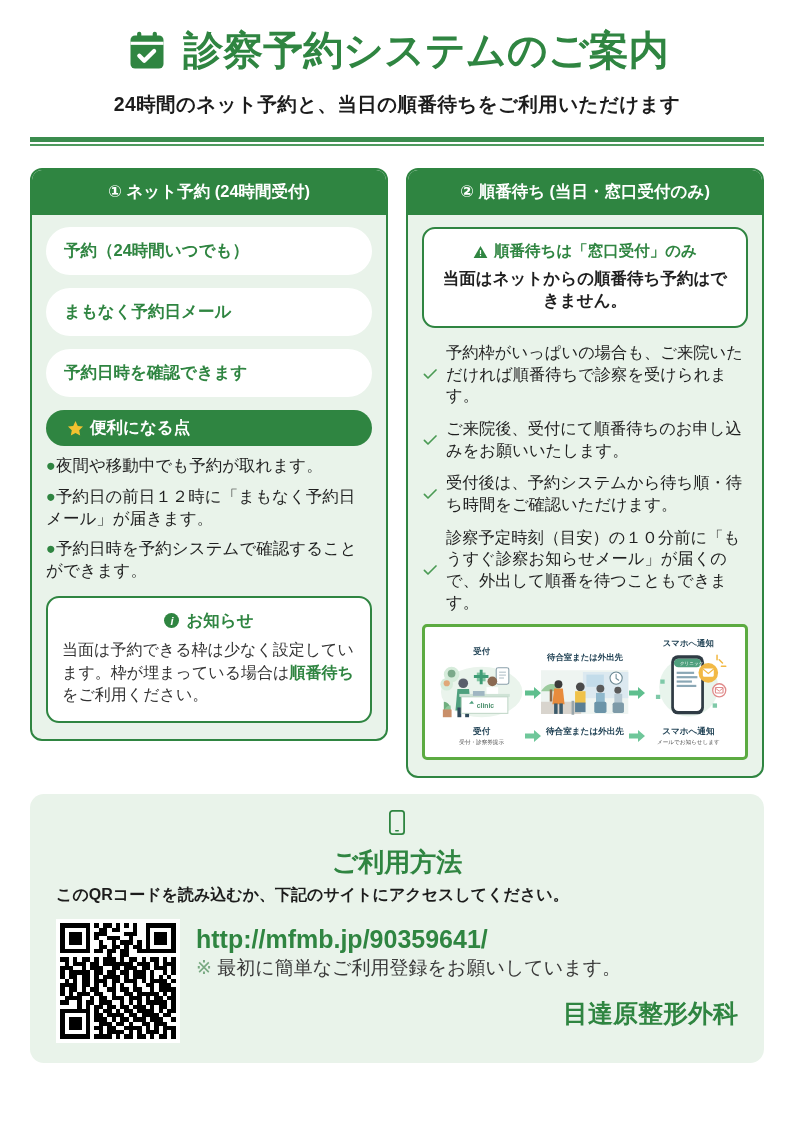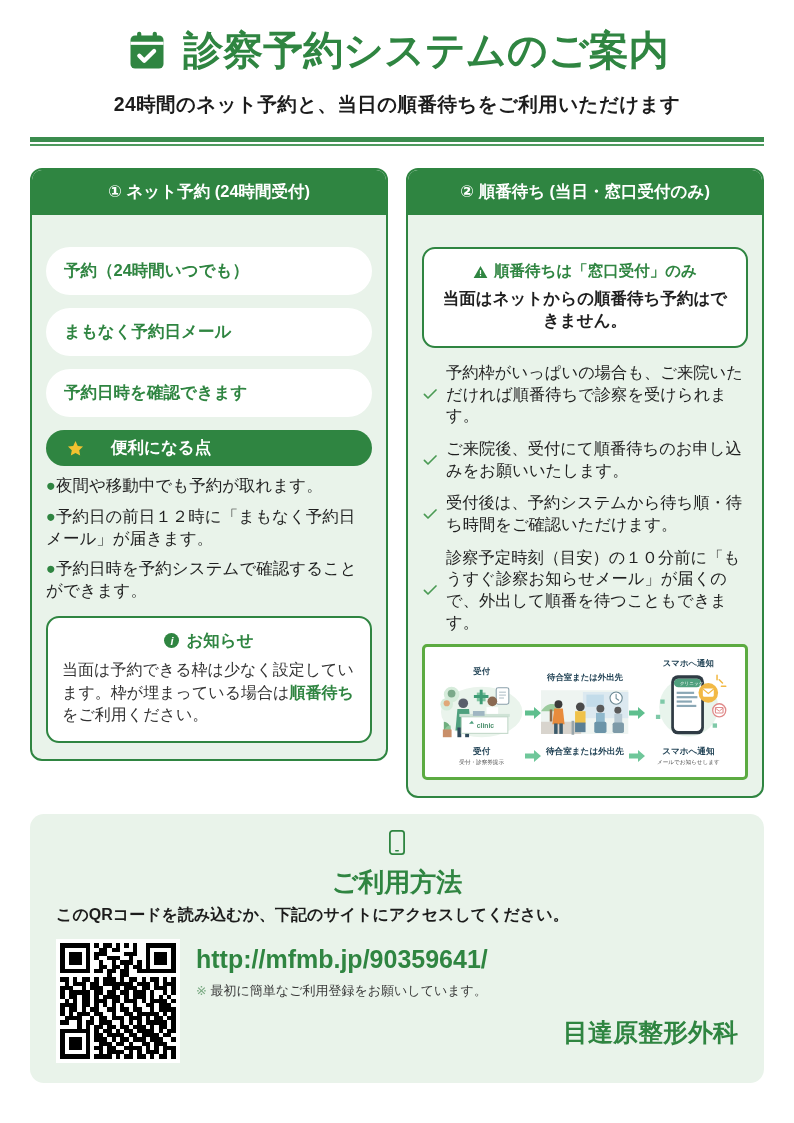--- a/index.html
+++ b/index.html
@@ -37,32 +37,32 @@
     border: 2px solid #2f8541;
     border-radius: 12px;
     overflow: hidden;
   }
   .panel-head {
     background: #2f8541; color: #ffffff;
     font-size: 16.5px; font-weight: bold;
     text-align: center; padding: 11px 6px 12px;
     border-radius: 9px 9px 0 0;
   }
-  .panel-body { padding: 32px 14px 16px; }
+  .panel-body { padding: 12px 14px 16px; }
 
   
   .chip {
     background: #ffffff; border-radius: 26px;
     padding: 13px 18px; margin-bottom: 13px;
     font-size: 16.5px; font-weight: bold; color: #2f8541;
   }
 
   
   .pill {
-    display: flex; align-items: center; gap: 26px;
+    display: flex; align-items: center; gap: 5px;
     background: #2f8541; color: #ffffff;
     border-radius: 22px; padding: 7px 20px;
     font-size: 16.5px; font-weight: bold;
     margin: 9px 0 9px;
   }
   .star { width: 19px; height: 19px; flex: 0 0 auto; }
 
   .bullet-list { margin-top: 4px; }
   .bullet {
     font-size: 16.5px; line-height: 1.32; color: #1f1f1f;
@@ -144,21 +144,21 @@
   }
   .phone-ic { width: 16px; height: 25px; flex: 0 0 auto; }
   .bottom-sub {
     text-align: left; font-size: 16px; font-weight: bold;
     color: #1c1c1c; margin-top: 5px;
   }
   .qr-row { display: flex; align-items: flex-start; gap: 16px; margin-top: 13px; }
   .qr { width: 124px; height: 124px; flex: 0 0 auto; background: #ffffff; }
   .qr-right { flex: 1 1 auto; min-width: 0; padding-top: 6px; }
   .url { font-size: 25px; font-weight: bold; color: #2f8541; letter-spacing: 0px; }
-  .note { font-size: 13px; color: #3a3a3a; margin-top: 8px; }
+  .note { font-size: 19px; color: #3a3a3a; margin-top: 1px; }
   .note .ast { color: #79a982; }
   .clinic {
     text-align: right; font-size: 25px; font-weight: bold;
     color: #2f8541; margin-top: 16px;
   }
 </style>
 </head>
 <body>
 
 <div class="page">

